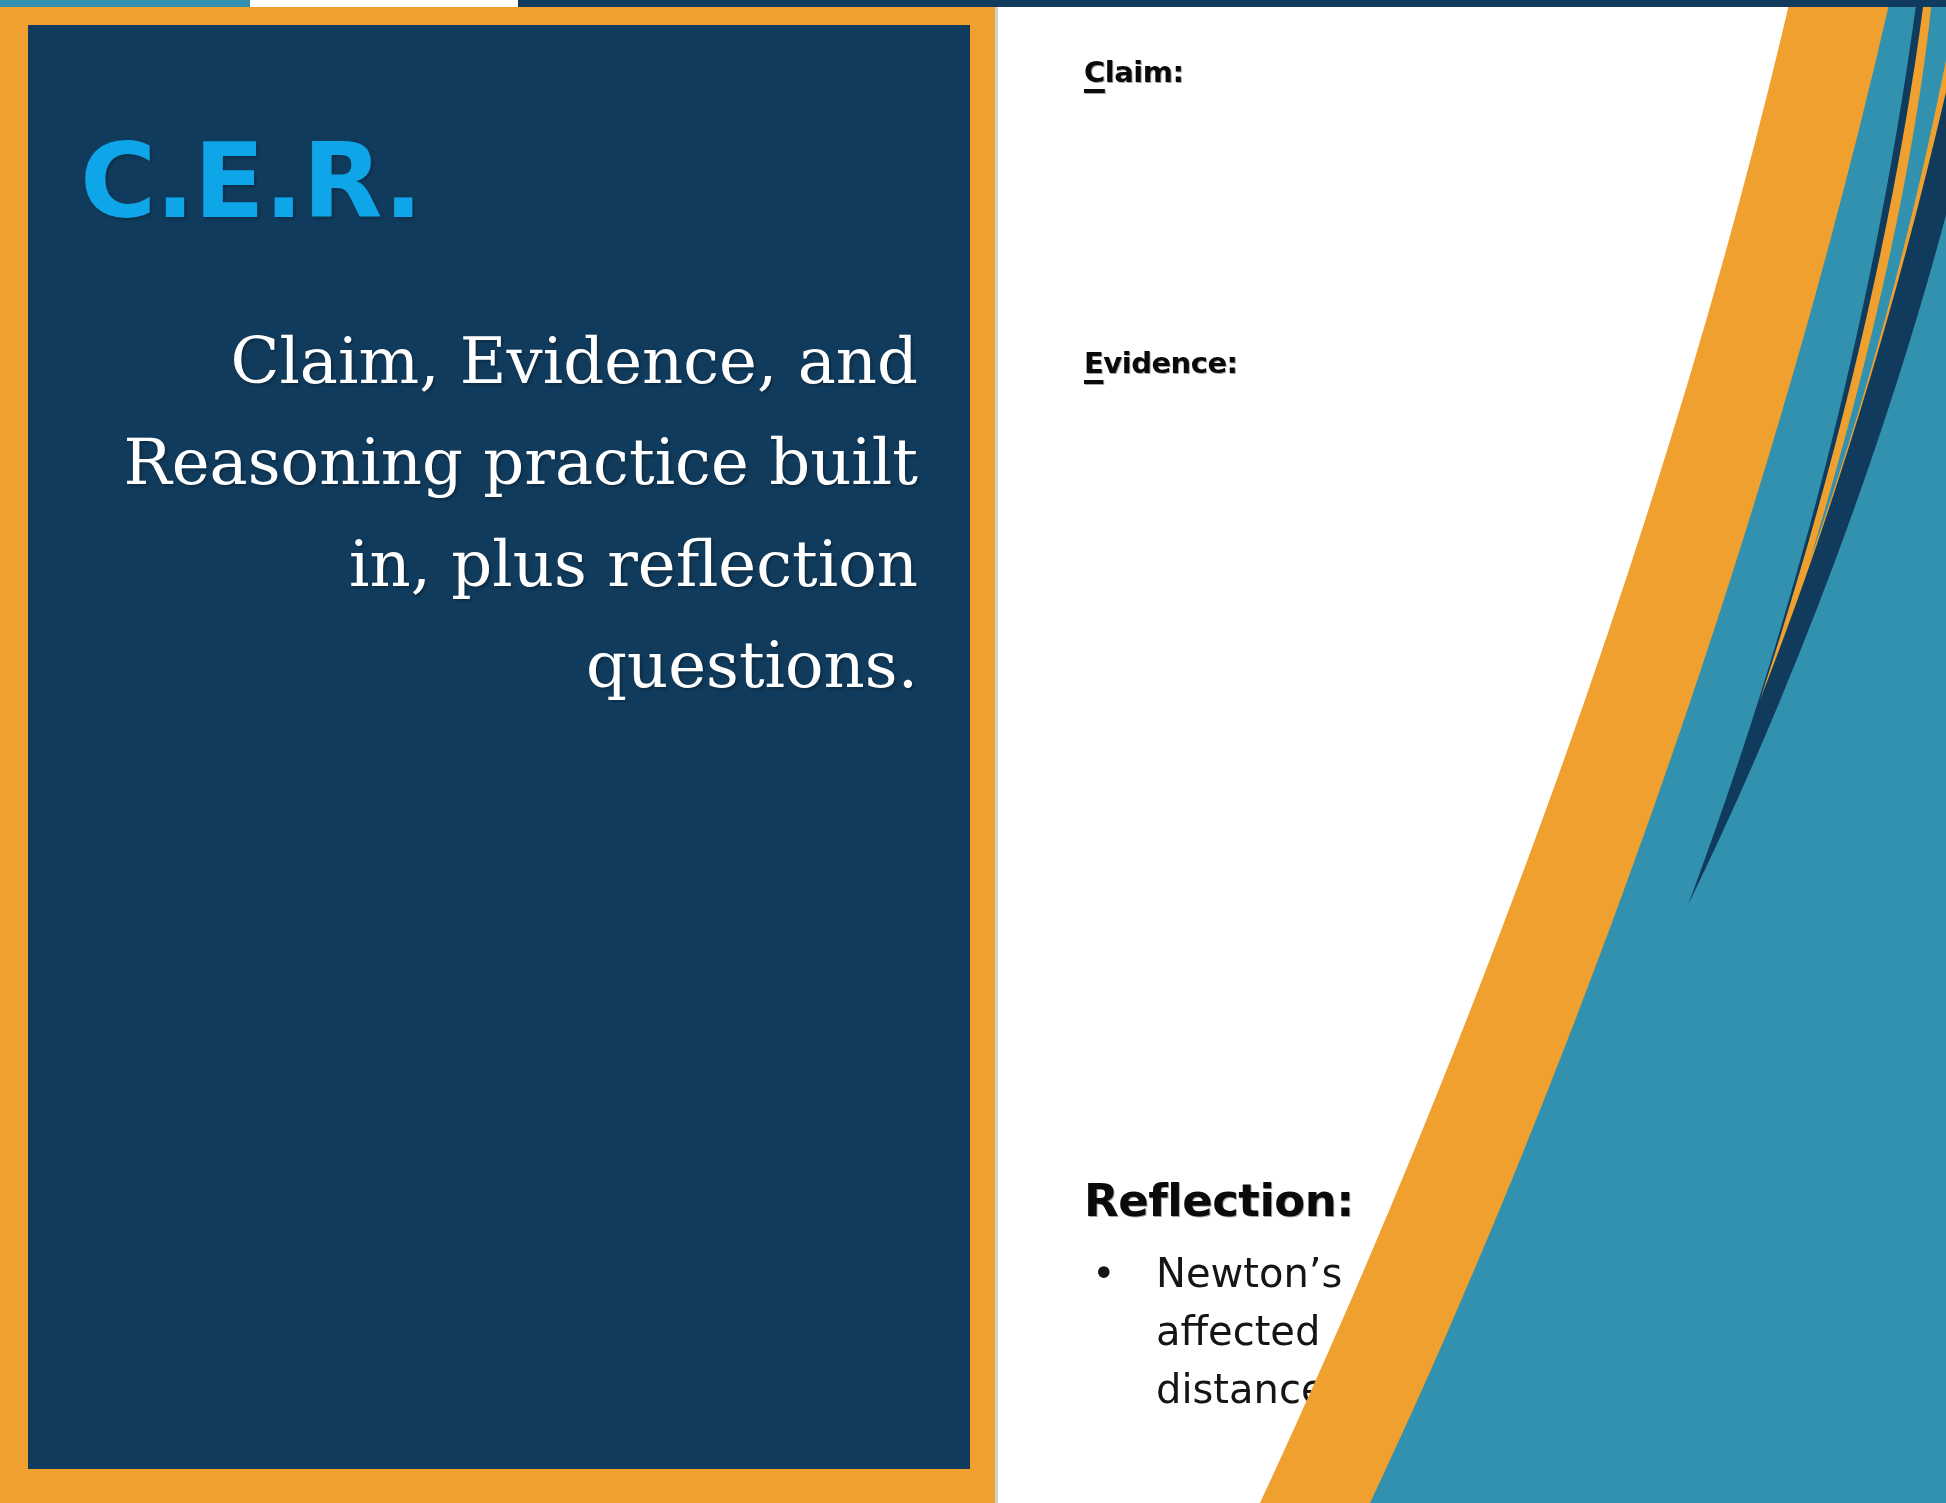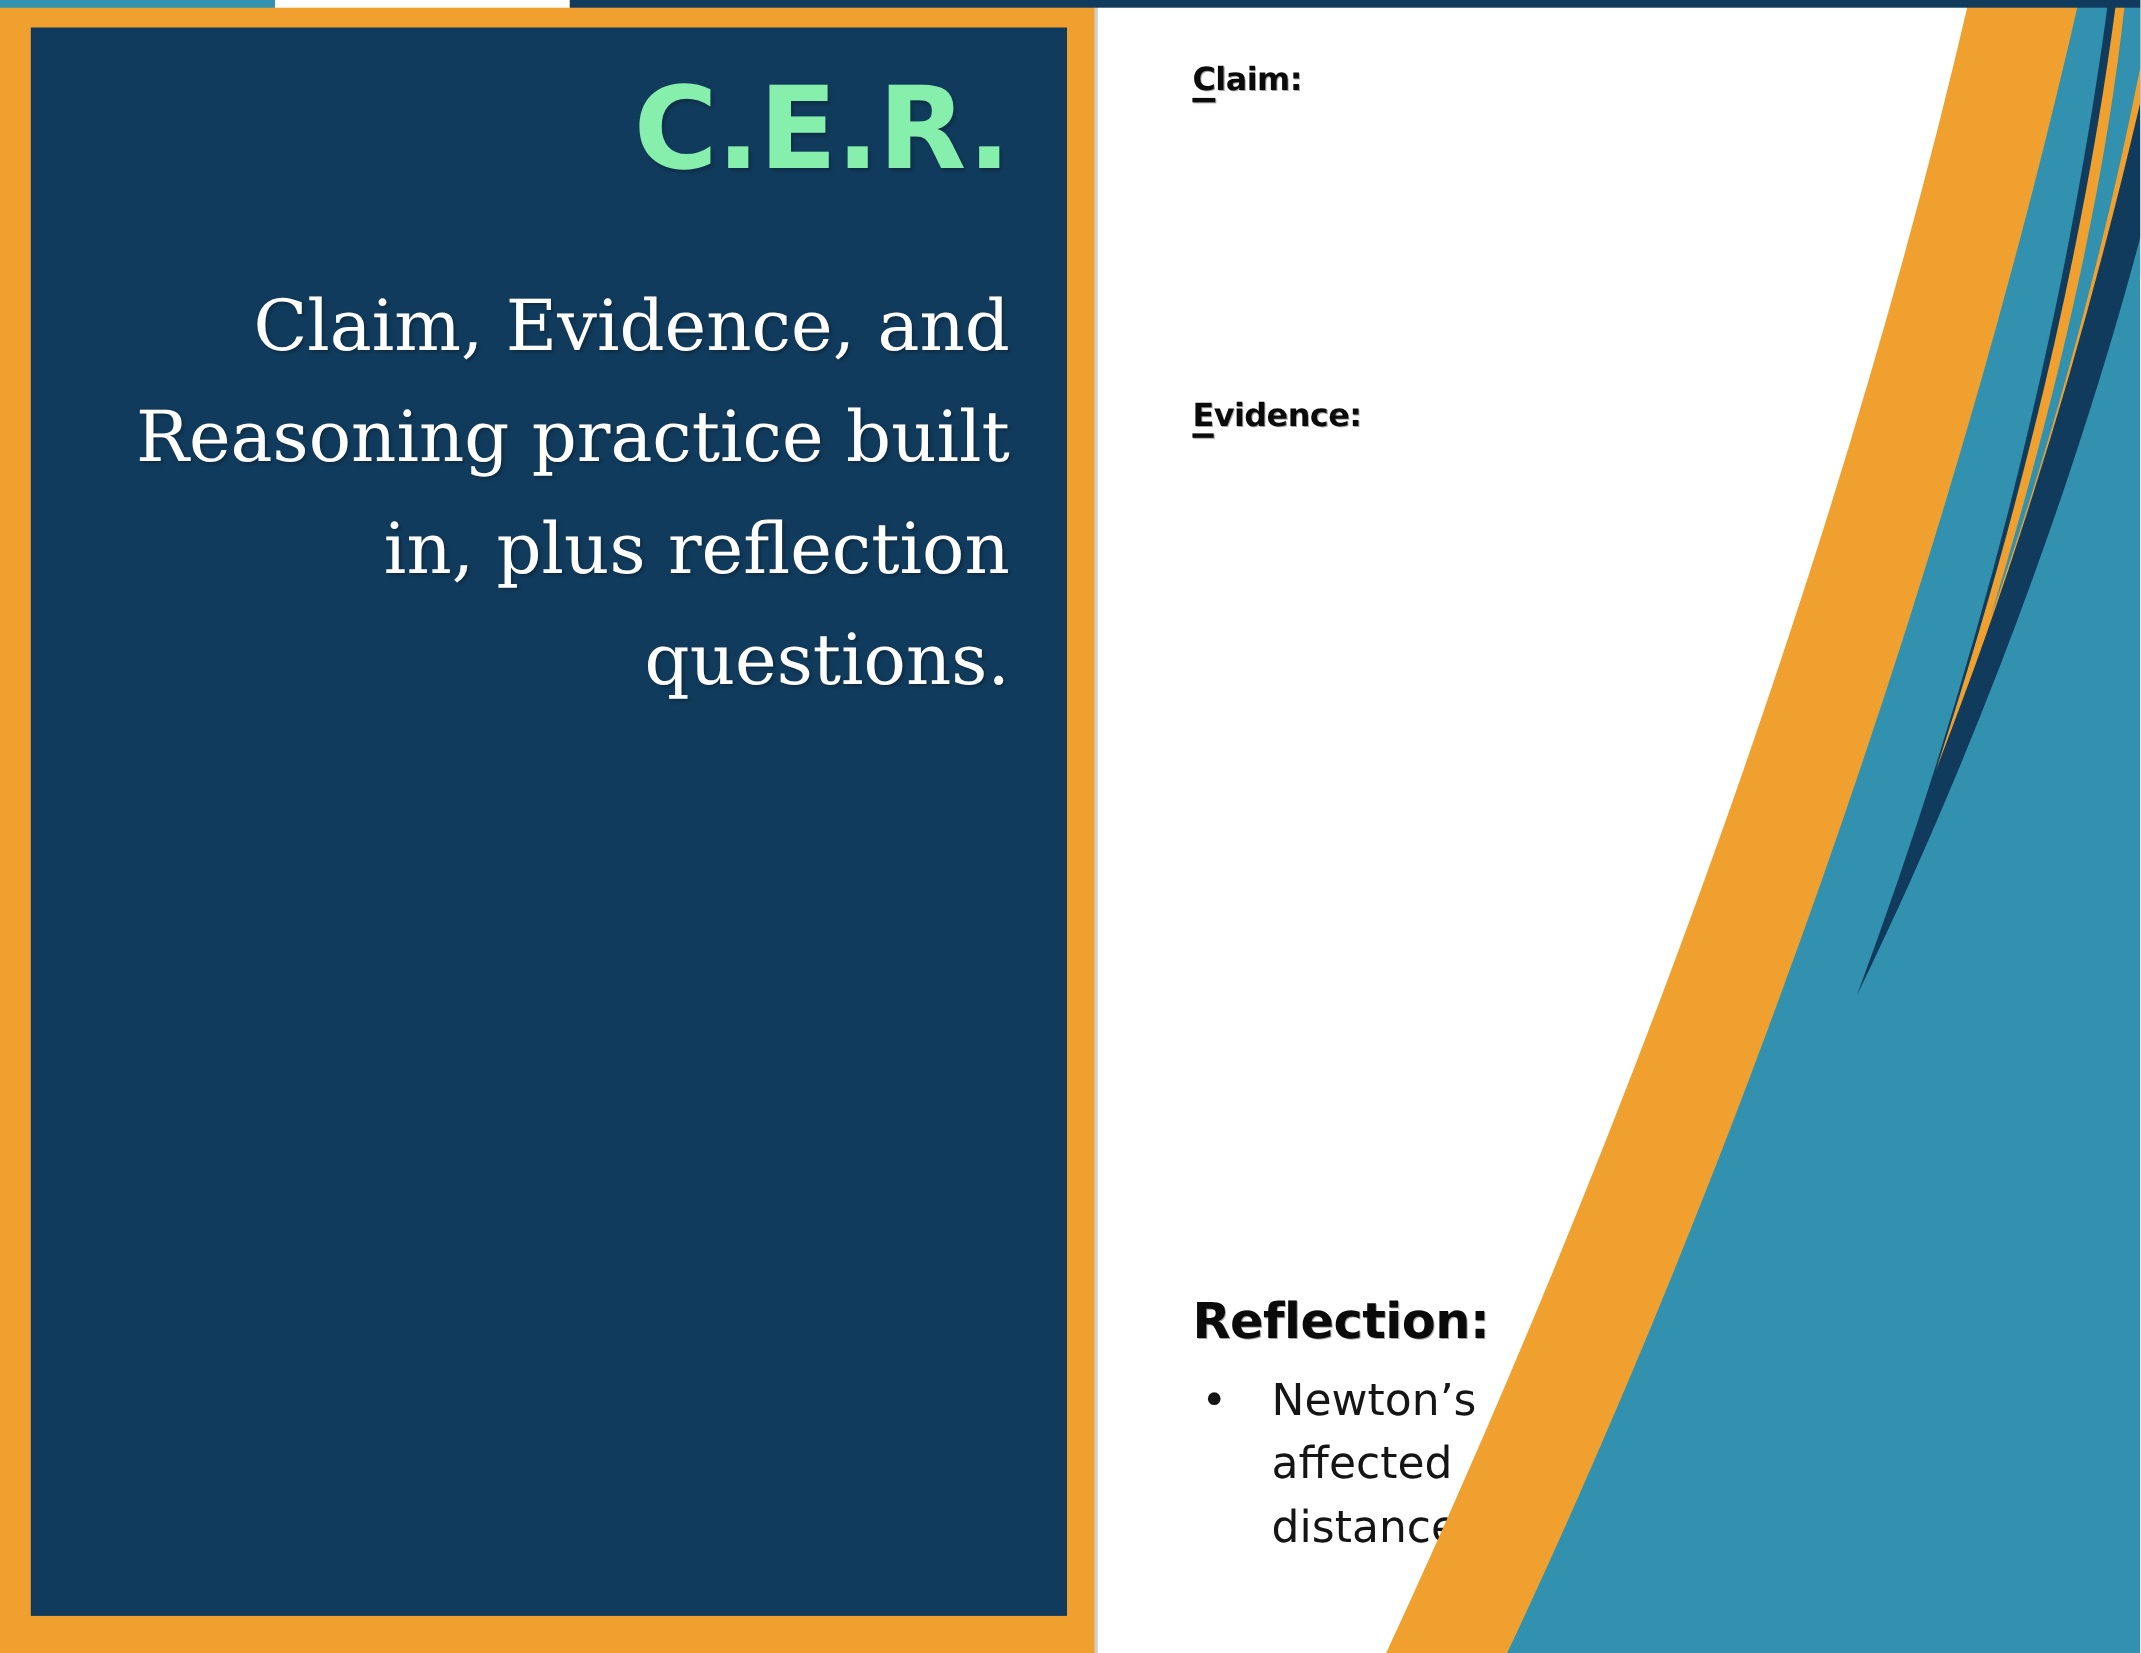--- a/index.html
+++ b/index.html
@@ -62,28 +62,28 @@
     left: 995px;
     top: 0;
     width: 3px;
     height: 1503px;
     background: #cfcfcb;
     z-index: 4;
   }
 
   .slide-title {
     margin: 0;
-    padding-top: 36px;
-    color: #86efac;
+    padding-top: 100px;
+    color: #0ea5e9;
     font-family: "DejaVu Sans", sans-serif;
     font-weight: bold;
     font-size: 104px;
     line-height: 1.08;
     letter-spacing: -1px;
-    text-align: right;
+    text-align: left;
     text-shadow: 2px 2px 3px rgba(0,0,0,0.22);
     width: 100%;
   }
   .slide-title .t-line { display: block; }
 
   .slide-subtitle {
     margin: 0;
     padding-top: 74px;
     color: #ffffff;
     font-family: "DejaVu Serif", serif;
@@ -117,21 +117,21 @@
     white-space: nowrap;
     text-shadow: 1px 1px 0 rgba(0,0,0,0.35);
   }
   .doc-heading .uline {
     text-decoration: underline;
     text-decoration-thickness: 4px;
     text-underline-offset: 7px;
   }
 
   .h-claim      { top: 55px; }
-  .h-evidence   { top: 346px; margin-top: 14px; }
+  .h-evidence   { top: 346px; }
   .h-reasoning  { top: 736px; }
   .h-reflection { top: 1174px; font-size: 45px; }
 
   .bullet-list {
     position: absolute;
     left: 86px;
     top: 1244px;
     width: 430px;
     margin: 0;
     padding: 0;

